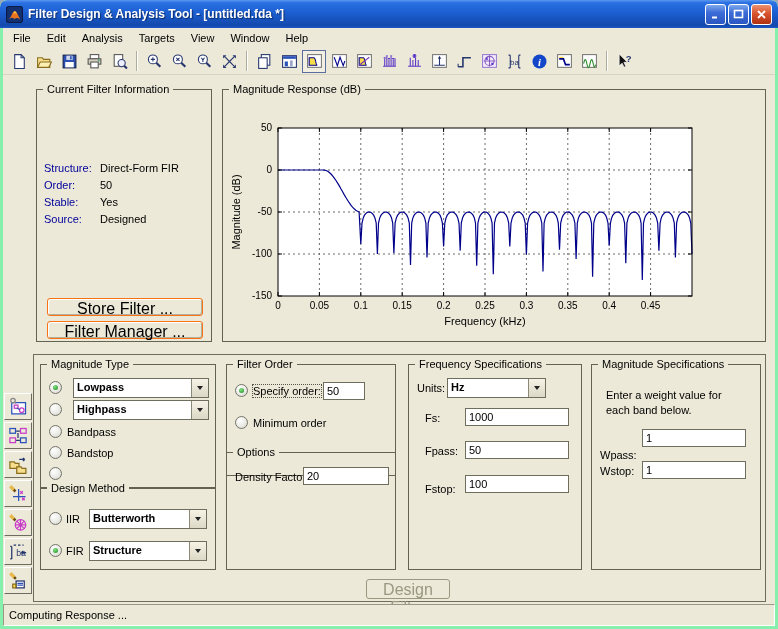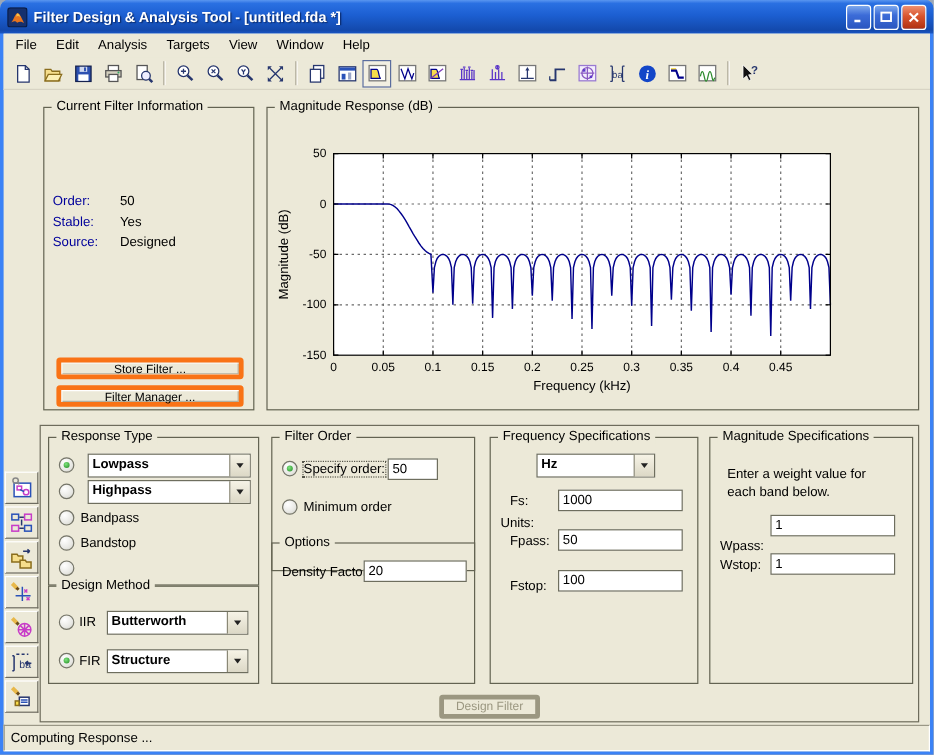--- a/index.html
+++ b/index.html
@@ -1,20 +1,20 @@
 <!DOCTYPE html>
 <html><head>
 <meta charset="utf-8">
 <style>
   html,body{margin:0;padding:0;background:#9aa7b8;}
   *{box-sizing:border-box;}
   .window{
     position:relative;width:778px;height:629px;margin:0 auto;
     font-family:"Liberation Sans","DejaVu Sans",sans-serif;font-size:11px;color:#000;
-    background:#3b82f6;border-radius:7px 7px 0 0;overflow:hidden;
+    background:#86efac;border-radius:7px 7px 0 0;overflow:hidden;
   }
   .body-bg{position:absolute;left:3px;top:28px;width:772px;height:598px;background:#ECE9D8;}
   
   .titlebar{
     position:absolute;left:0;top:0;width:778px;height:28px;
     background:linear-gradient(180deg,#5a96f0 0%,#2a70e2 10%,#1c5fd2 45%,#1349ac 90%,#1a56c4 100%);
     border-radius:7px 7px 0 0;display:flex;align-items:center;padding:0 6px;
   }
   .appicon{width:17px;height:17px;margin-right:5px;flex:0 0 auto;}
   .title-text{color:#fff;font-weight:bold;font-size:12px;text-shadow:1px 1px 1px #0a2a6a;white-space:nowrap;overflow:hidden;flex:1;}
@@ -45,23 +45,23 @@
     background:radial-gradient(circle at 40% 35%,#7fe57f,#1e861e);}
   .wlabel{position:absolute;white-space:nowrap;}
   .focusdot{outline:1px dotted #55554a;}
   .combo{position:absolute;height:20px;background:#fff;border:1px solid #6e6e5e;display:flex;font-weight:bold;}
   .cval{flex:1;padding:2px 3px;overflow:hidden;white-space:nowrap;}
   .cbtn{width:17px;background:linear-gradient(180deg,#f6f3e6,#dcd8c6);border-left:1px solid #8a8876;
     display:flex;align-items:center;justify-content:center;}
   .cbtn::after{content:'';width:0;height:0;border-left:3.5px solid transparent;border-right:3.5px solid transparent;border-top:4px solid #222;}
   .tin{position:absolute;height:18px;border:1px solid #6e6e5e;background:#fff;
     font-family:"Liberation Sans","DejaVu Sans",sans-serif;font-size:11px;padding:0 3px;}
-  .btn{position:absolute;background:#ECE9D8;border:4px solid #f97316;border-radius:3px;
+  .btn{position:absolute;background:#ECE9D8;border:1px solid #f97316;border-radius:3px;
     box-shadow:inset 1px 1px 0 #ffffff, inset -1px -1px 0 #b4b09e;
-    font-family:"Liberation Sans","DejaVu Sans",sans-serif;font-size:10px;color:#000;}
+    font-family:"Liberation Sans","DejaVu Sans",sans-serif;font-size:16px;color:#000;}
   .btn.disabled{color:#9b9781;border-color:#9b9781;box-shadow:none;}
   
   .cfi-row{position:relative;height:17px;}
   .cfi-label{position:absolute;left:0;color:#00009B;}
   .cfi-value{position:absolute;left:56px;color:#000;}
   
   .sbtn{position:absolute;left:4px;width:28px;height:27px;background:#ECE9D8;padding:2px;
     border:1px solid;border-color:#ffffff #6e6c60 #6e6c60 #ffffff;display:flex;align-items:center;justify-content:center;}
   .sbtn svg{display:block;}
   
@@ -325,20 +325,24 @@
             <polygon points="3,1 3,12 5.8,9.6 7.6,13.4 9.2,12.5 7.4,8.8 10.6,8.6" fill="#111" stroke="#fff" stroke-width=".6"></polygon>
             <text x="12" y="8" font-size="9" text-anchor="middle" font-weight="bold" fill="#26366e" font-family="Liberation Sans,sans-serif">?</text>
           </svg>
         </span>
       </button>
     </div>
 
   <div class="gbox" style="left:36px;top:89px;width:176px;height:253px;">
     <span class="gtitle">Current Filter Information</span>
     <div id="cfi-rows" style="position:absolute;left:7px;top:72px;width:162px;">
+        <div class="cfi-row">
+          <span class="cfi-label">Structure:</span>
+          <span class="cfi-value">Direct-Form FIR</span>
+        </div>
         <div class="cfi-row">
           <span class="cfi-label">Order:</span>
           <span class="cfi-value">50</span>
         </div>
         <div class="cfi-row">
           <span class="cfi-label">Stable:</span>
           <span class="cfi-value">Yes</span>
         </div>
         <div class="cfi-row">
           <span class="cfi-label">Source:</span>
@@ -489,21 +493,21 @@
             <path d="M7.5 9.8h4.5M7.5 11.3h4.5" stroke="#2a52b8"></path>
             <rect x="3.8" y="10.5" width="2.5" height="3" fill="#F8DC4A" stroke="#8a6d1c"></rect>
           </svg>
         </span>
       </button>
     </div>
 
   <div class="design-container"></div>
 
   <div class="gbox" style="left:40px;top:364px;width:176px;height:124px;">
-    <span class="gtitle">Response Type</span>
+    <span class="gtitle">Magnitude Type</span>
     <span class="radio sel" style="left:8px;top:16px;"></span>
     <span class="combo" style="left:32px;top:13px;width:136px;">
         <span class="cval">Lowpass</span>
         <span class="cbtn"></span>
       </span>
     <span class="radio" style="left:8px;top:38px;"></span>
     <span class="combo" style="left:32px;top:35px;width:136px;">
         <span class="cval">Highpass</span>
         <span class="cbtn"></span>
       </span>
@@ -540,21 +544,21 @@
   </div>
 
   <div class="gbox" style="left:226px;top:452px;width:170px;height:118px;">
     <span class="gtitle">Options</span>
     <span class="wlabel" style="left:8px;top:18px;">Density Factor:</span>
     <input class="tin" style="left: 76px; top: 14px; width: 86px;" value="20">
   </div>
 
   <div class="gbox" style="left:408px;top:364px;width:174px;height:206px;">
     <span class="gtitle">Frequency Specifications</span>
-    <span class="wlabel" style="left:8px;top:17px;margin-top:48px;">Units:</span>
+    <span class="wlabel" style="left:8px;top:17px;">Units:</span>
     <span class="combo" style="left:38px;top:13px;width:99px;">
         <span class="cval">Hz</span>
         <span class="cbtn"></span>
       </span>
     <span class="wlabel" style="left:16px;top:47px;">Fs:</span>
     <input class="tin" style="left: 56px; top: 43px; width: 104px;" value="1000">
     <span class="wlabel" style="left:16px;top:80px;">Fpass:</span>
     <input class="tin" style="left: 56px; top: 76px; width: 104px;" value="50">
     <span class="wlabel" style="left:16px;top:118px;">Fstop:</span>
     <input class="tin" style="left: 56px; top: 110px; width: 104px;" value="100">

